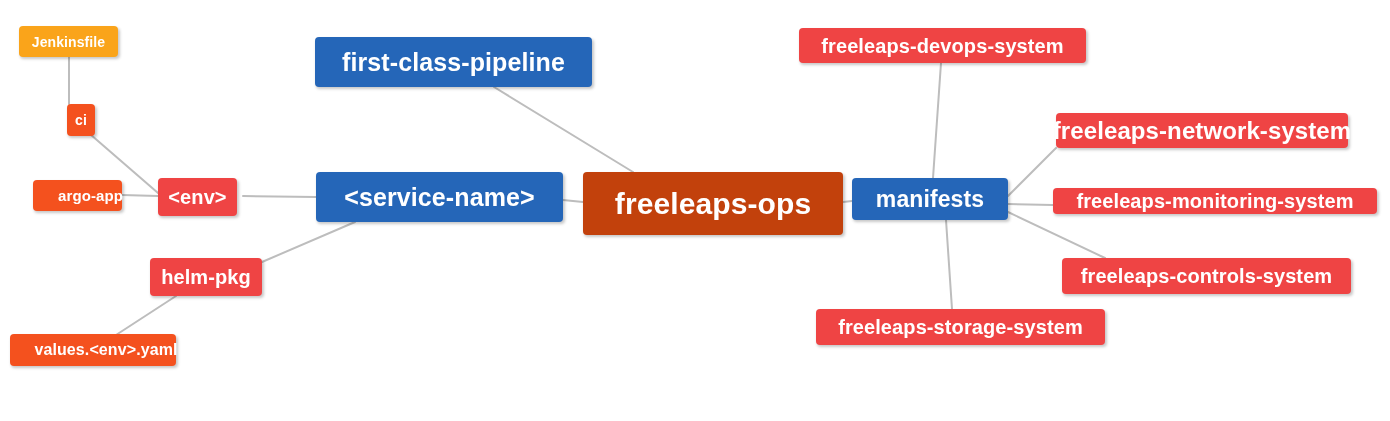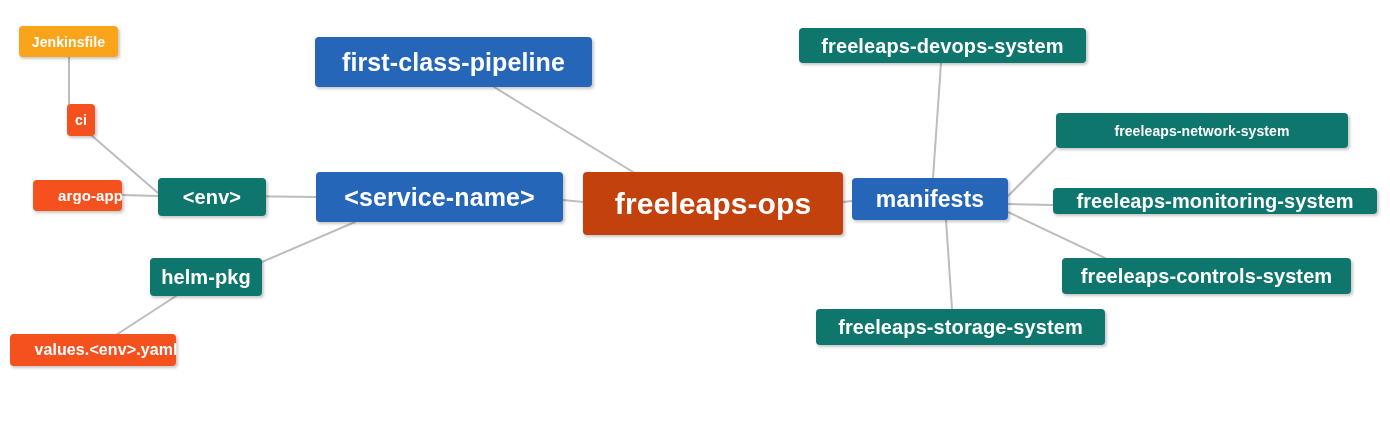--- a/index.html
+++ b/index.html
@@ -21,21 +21,21 @@
     white-space:nowrap;
     box-shadow:1.5px 2px 3px rgba(0,0,0,0.22);
     letter-spacing:0.1px;
     line-height:1;
     padding:0 10px;
     user-select:none;
     font-weight:bold;
   }
   .c-root   {background:#c2410c;}
   .c-blue   {background:#2566b8;}
-  .c-green  {background:#0f766e;}
+  .c-green  {background:#ef4444;}
   .c-red    {background:#f4511e;padding-left:36px;}
   .c-orange {background:#faa41a;}
 </style>
 </head>
 <body>
 
 <div id="canvas">
 
   <svg id="edges" viewBox="0 0 1390 421" xmlns="http://www.w3.org/2000/svg">
     <g fill="none" stroke="#bdbdbd" stroke-width="2" stroke-linecap="round">
@@ -79,21 +79,21 @@
   </div>
 
   <div class="node c-blue" style="left:316px;top:172px;width:247px;height:50px;font-size:25px;">
     <span>&lt;service-name&gt;</span>
   </div>
 
   <div class="node c-blue" style="left:852px;top:178px;width:156px;height:42px;font-size:23px;">
     <span>manifests</span>
   </div>
 
-  <div class="node c-green" style="left:158px;top:178px;width:108px;height:38px;font-size:20px;">
+  <div class="node c-green" style="left:158px;top:178px;width:79px;height:38px;font-size:20px;">
     <span>&lt;env&gt;</span>
   </div>
 
   <div class="node c-green" style="left:150px;top:258px;width:112px;height:38px;font-size:20px;align-items:center;">
     <span>helm-pkg</span>
   </div>
 
   <div class="node c-orange" style="left:19px;top:26px;width:99px;height:31px;font-size:14px;">
     <span>Jenkinsfile</span>
   </div>
@@ -107,21 +107,21 @@
   </div>
 
   <div class="node c-red" style="left:10px;top:334px;width:166px;height:32px;font-size:16px;">
     <span>values.&lt;env&gt;.yaml</span>
   </div>
 
   <div class="node c-green" style="left:799px;top:28px;width:287px;height:35px;font-size:20px;">
     <span>freeleaps-devops-system</span>
   </div>
 
-  <div class="node c-green" style="left:1056px;top:113px;width:292px;height:35px;font-size:14px;">
+  <div class="node c-green" style="left:1056px;top:113px;width:292px;height:35px;font-size:24px;">
     <span>freeleaps-network-system</span>
   </div>
 
   <div class="node c-green" style="left:1053px;top:188px;width:324px;height:26px;font-size:20px;">
     <span>freeleaps-monitoring-system</span>
   </div>
 
   <div class="node c-green" style="left:1062px;top:258px;width:289px;height:36px;font-size:20px;">
     <span>freeleaps-controls-system</span>
   </div>

